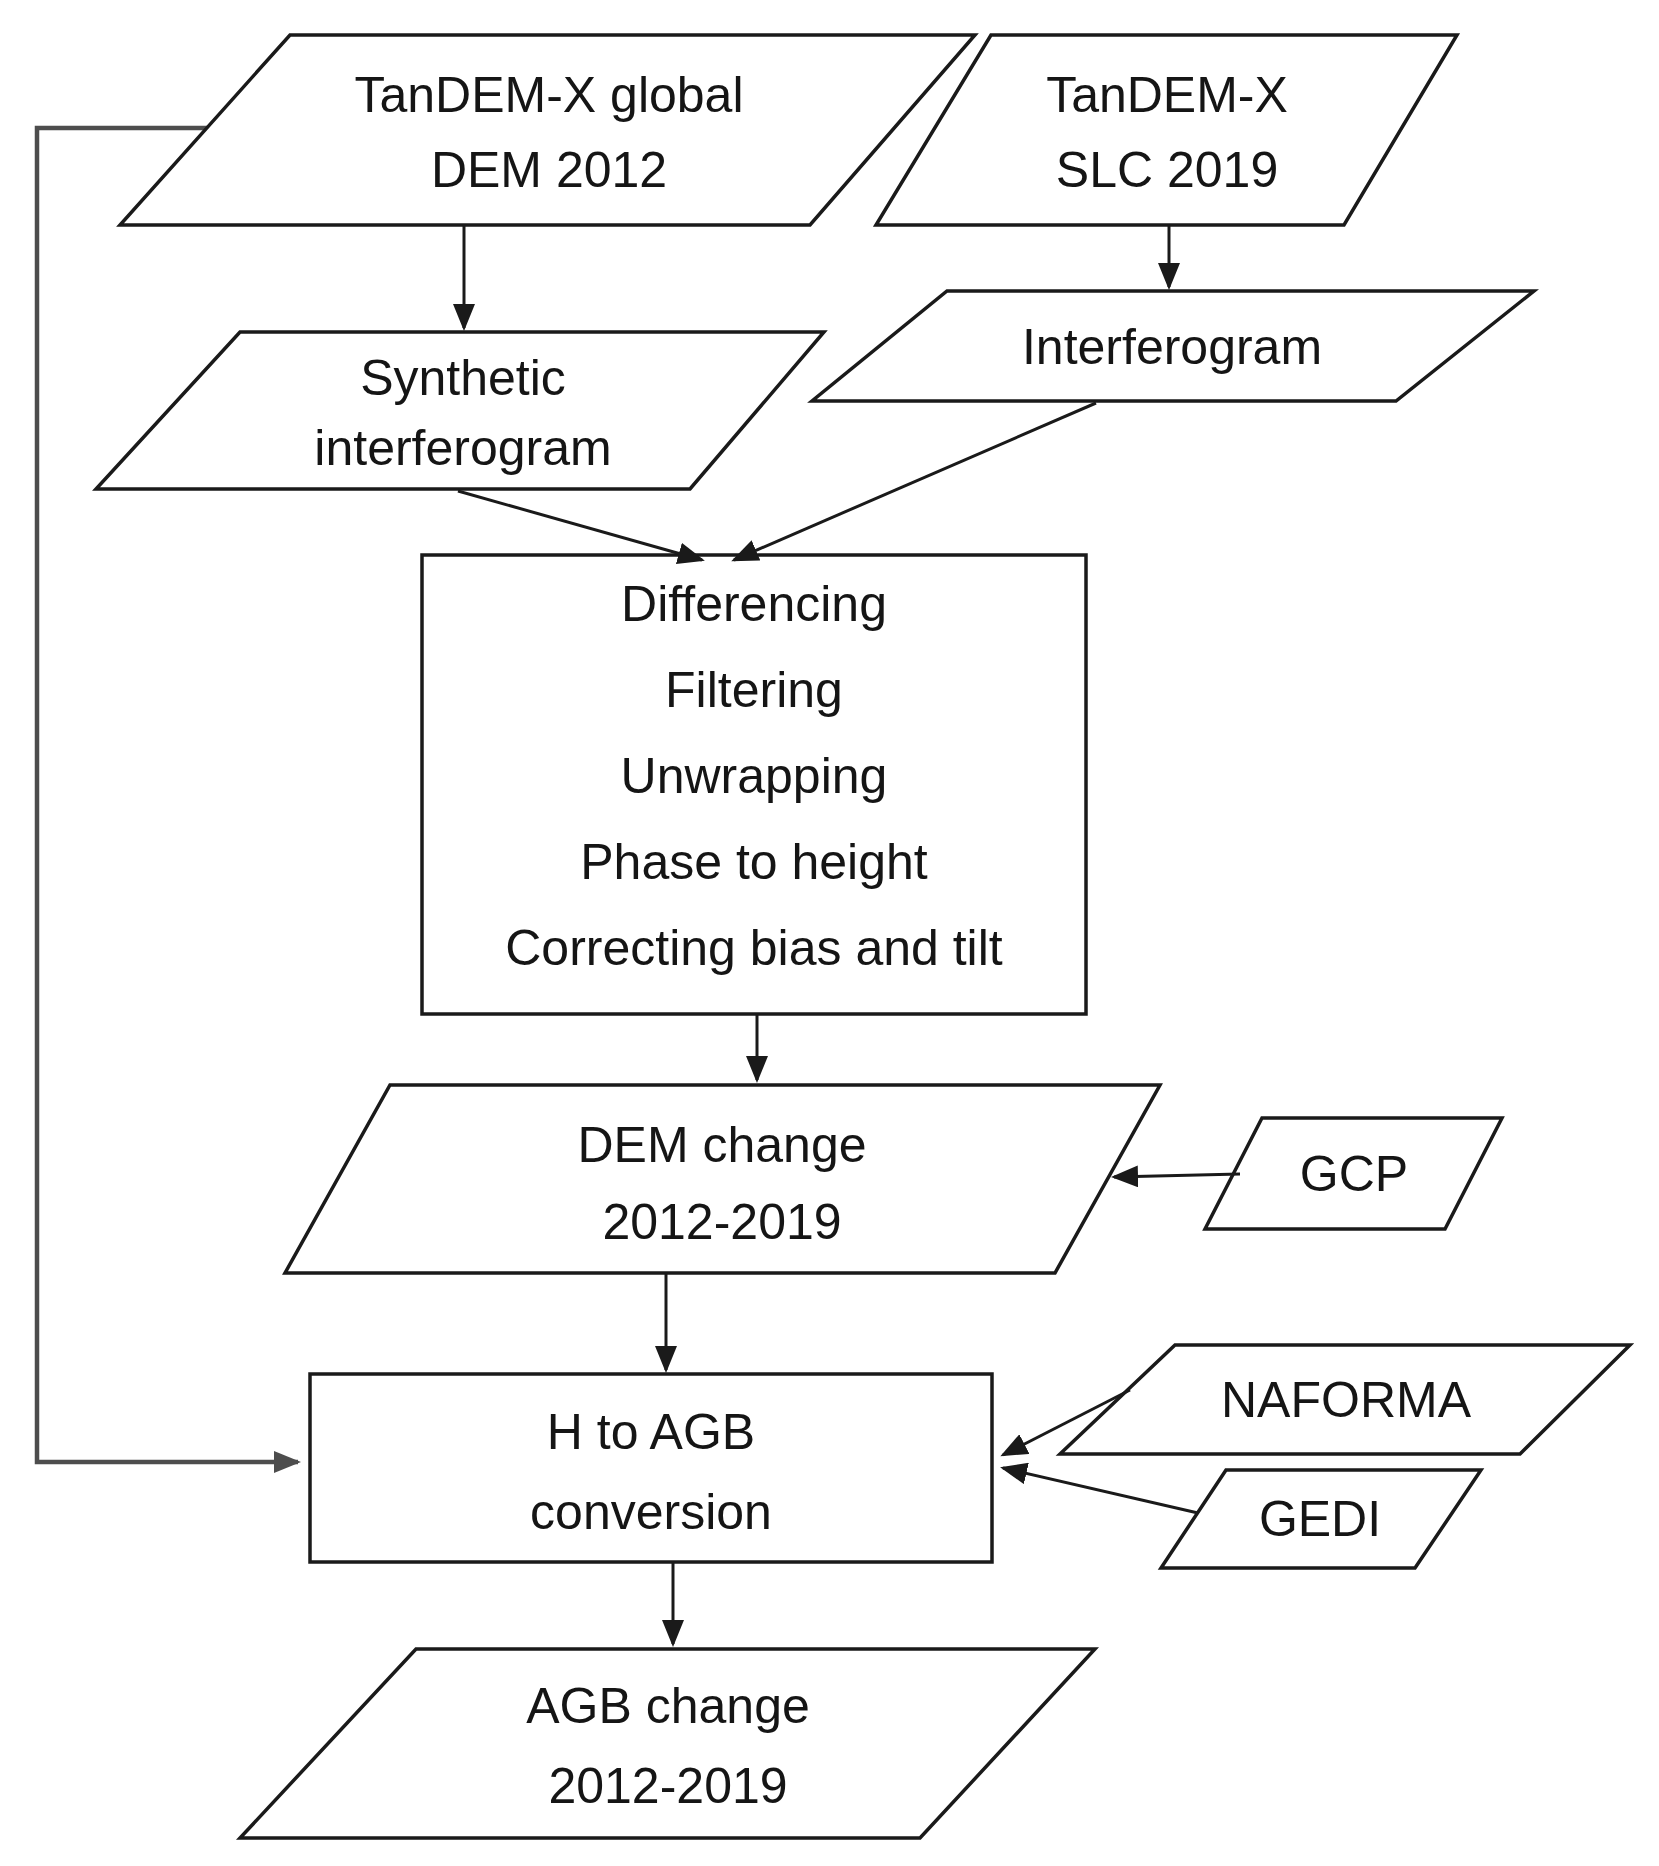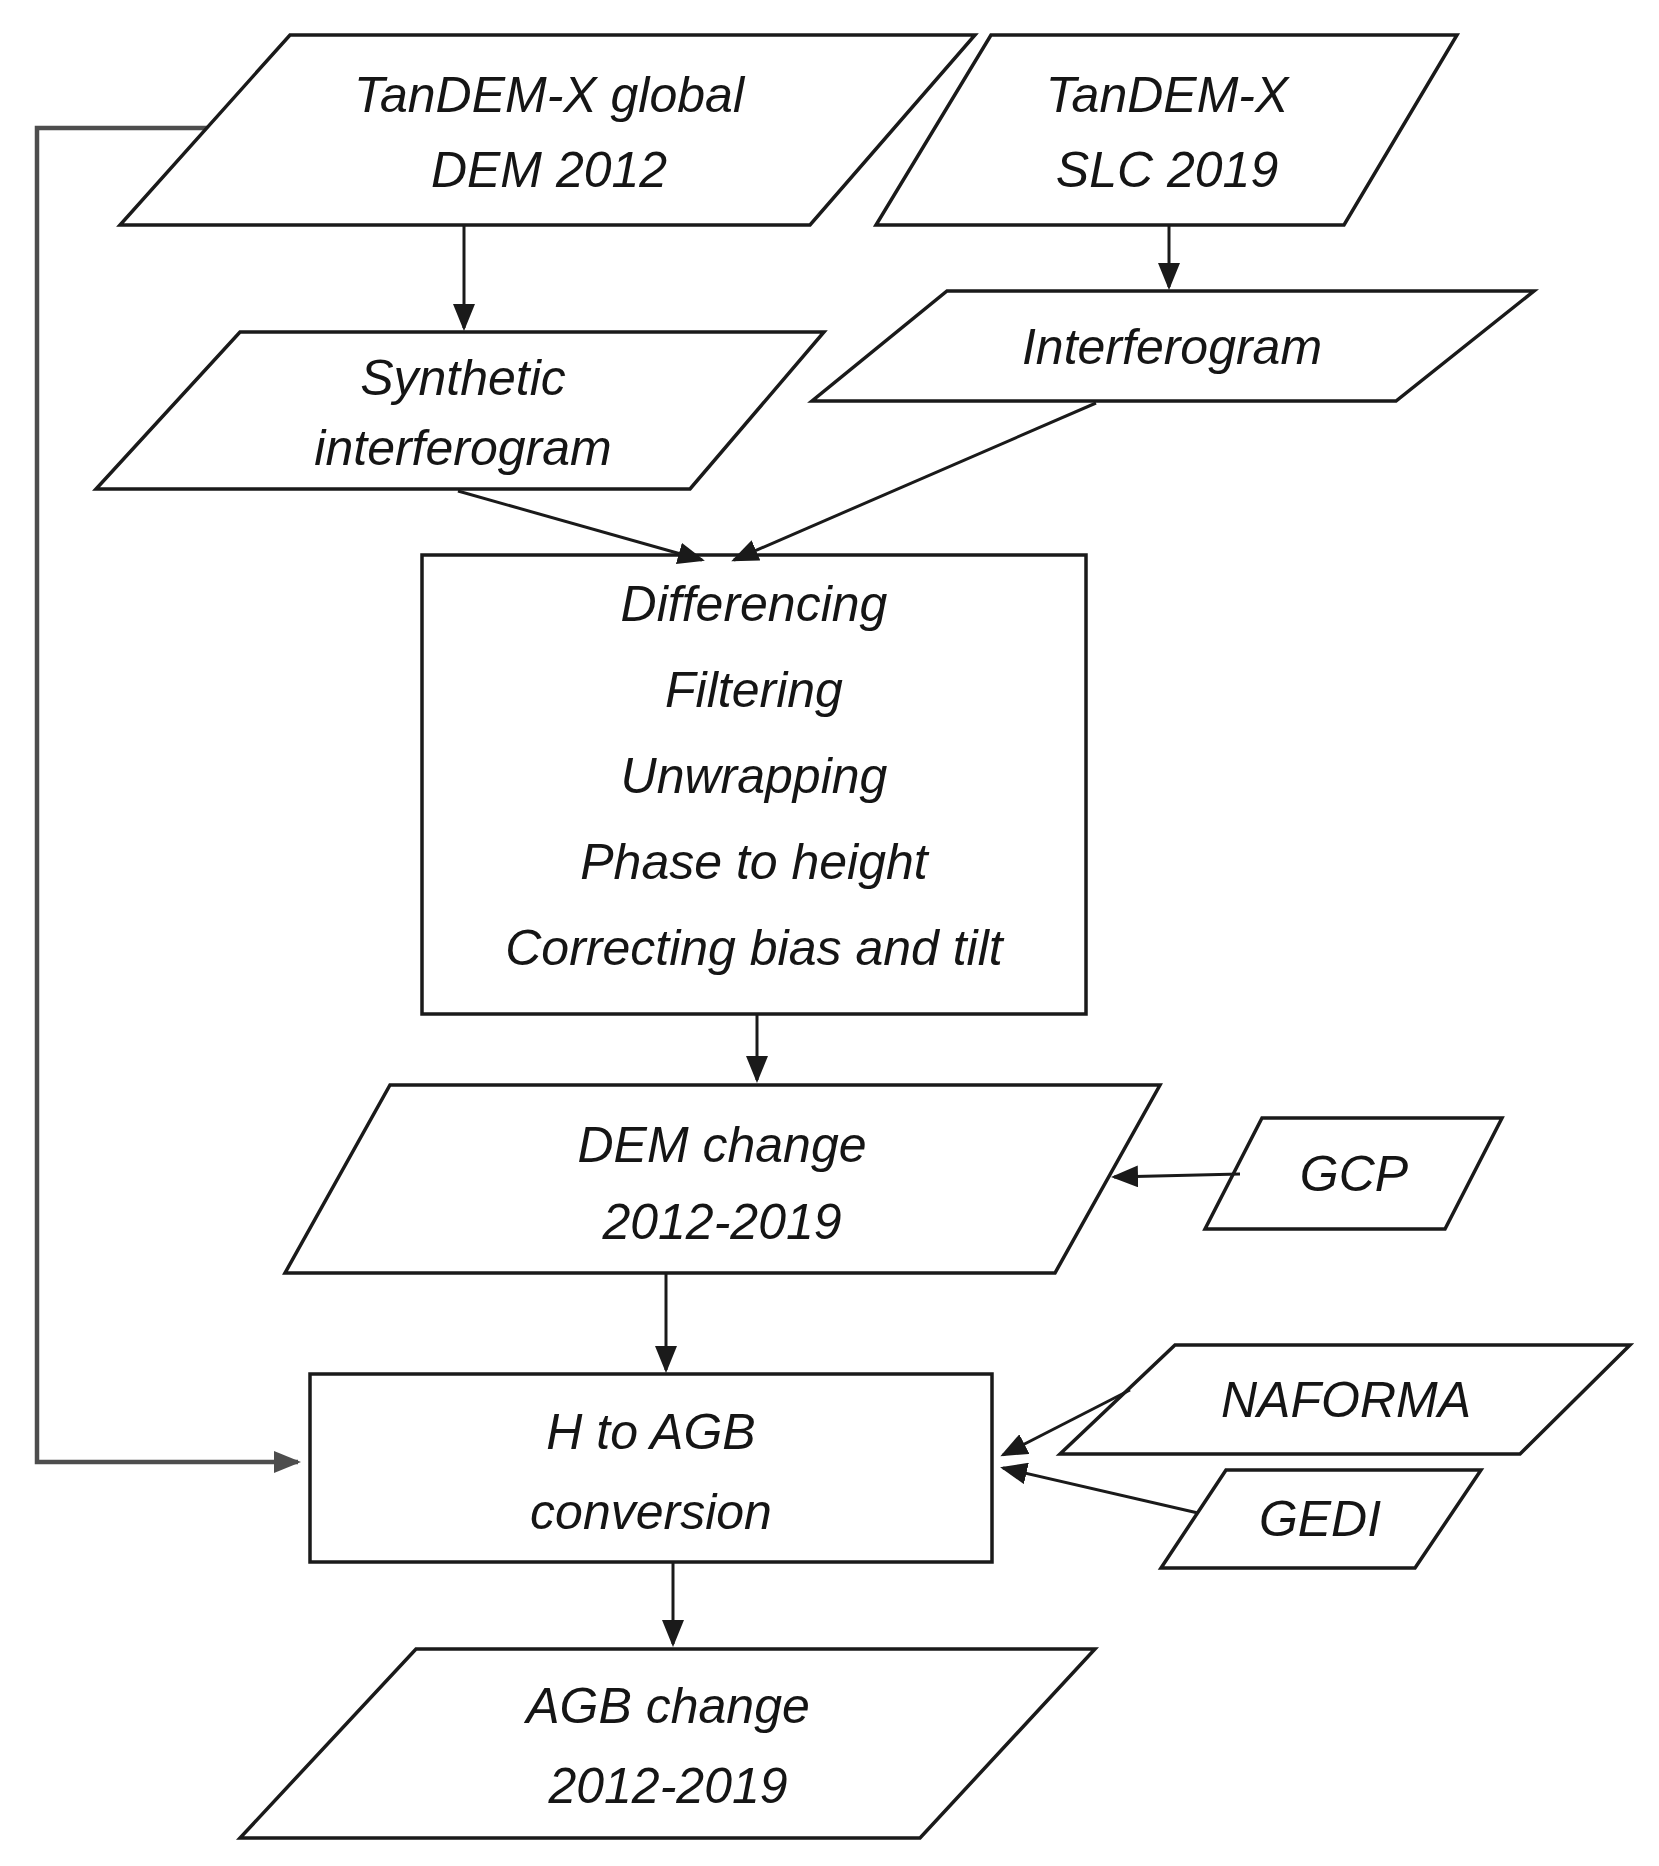--- a/index.html
+++ b/index.html
@@ -6,21 +6,20 @@
     margin: 0;
     padding: 0;
     background: #ffffff;
   }
   .canvas {
     position: relative;
     width: 1659px;
     height: 1866px;
     background: #ffffff;
     overflow: hidden;
-    font-style: italic;
   }
   svg { display: block; }
   svg text {
     font-family: "Liberation Sans", sans-serif;
     font-size: 50px;
     fill: #151515;
     text-anchor: middle;
   }
   .shape {
     fill: #ffffff;

